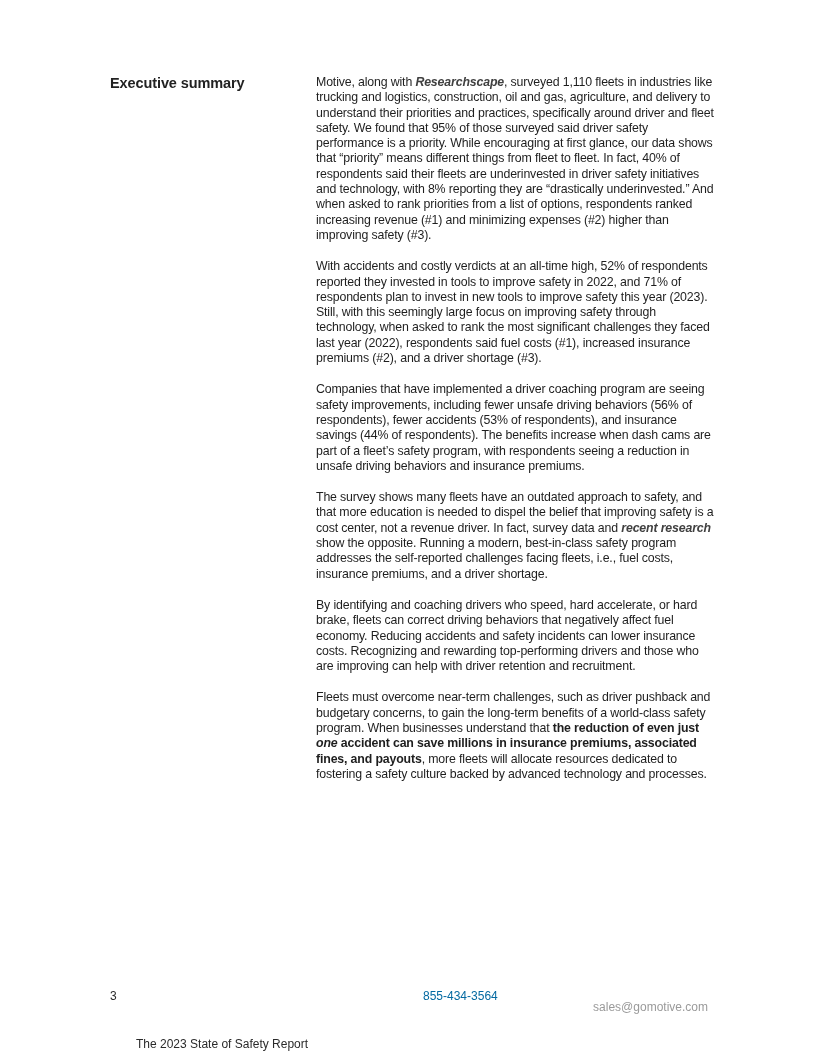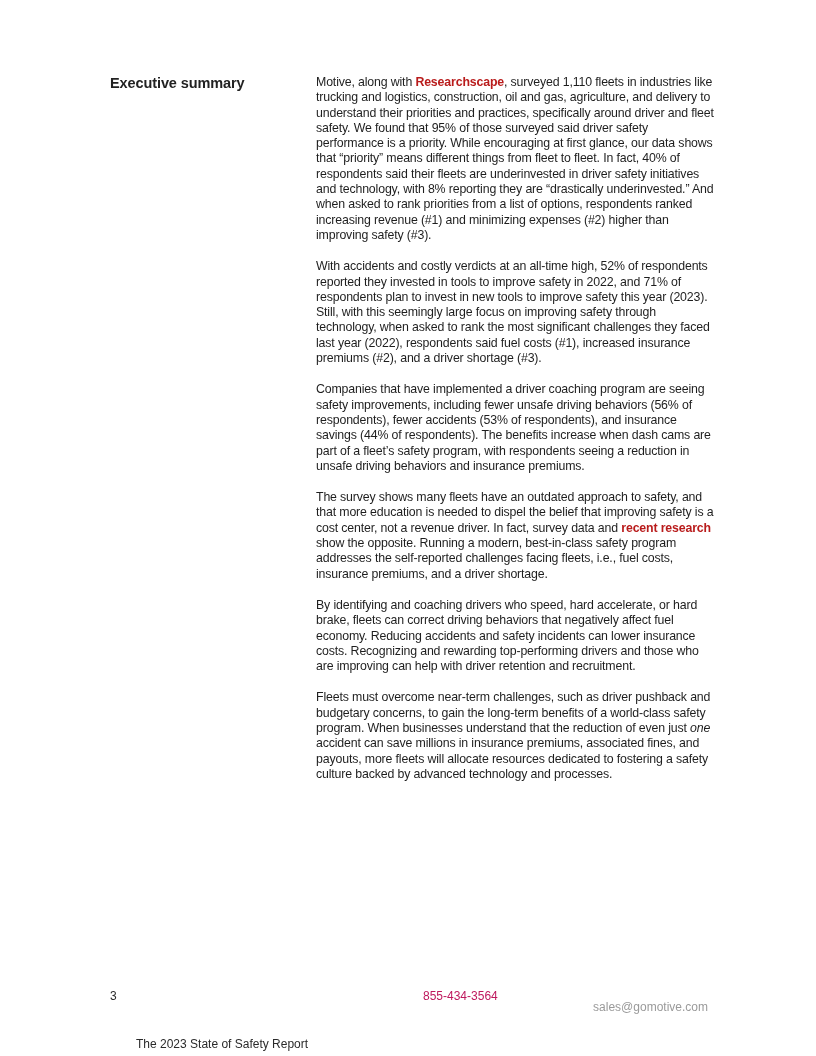--- a/index.html
+++ b/index.html
@@ -37,26 +37,27 @@
       width: 400px;
       font-size: 12.35px;
       line-height: 15.3px;
       color: #1e1e1e;
       letter-spacing: -0.15px;
     }
     .body-column p {
       margin: 0 0 16px 0;
     }
     .link {
-      color: #b91c1c;
+      color: #404040;
       font-weight: bold;
       text-decoration: none;
       cursor: pointer;
+      font-style: italic;
     }
-    .strong { font-weight: normal; }
+    .strong { font-weight: bold; }
     .em { font-style: italic; }
 
     .footer {
       position: absolute;
       top: 989px;
       left: 110px;
       width: 598px;
       height: 16px;
       font-size: 12px;
       color: #2a2a2a;
@@ -69,21 +70,21 @@
     .footer .report-title {
       position: absolute;
       left: 26px;
       top: 0;
       margin-top: 48px;
     }
     .footer .phone {
       position: absolute;
       left: 313px;
       top: 0;
-      color: #be185d;
+      color: #0369a1;
       text-align: center;
     }
     .footer .email {
       position: absolute;
       right: 0;
       top: 11px;
       color: #9a9a9a;
     }
   </style>
 </head>

